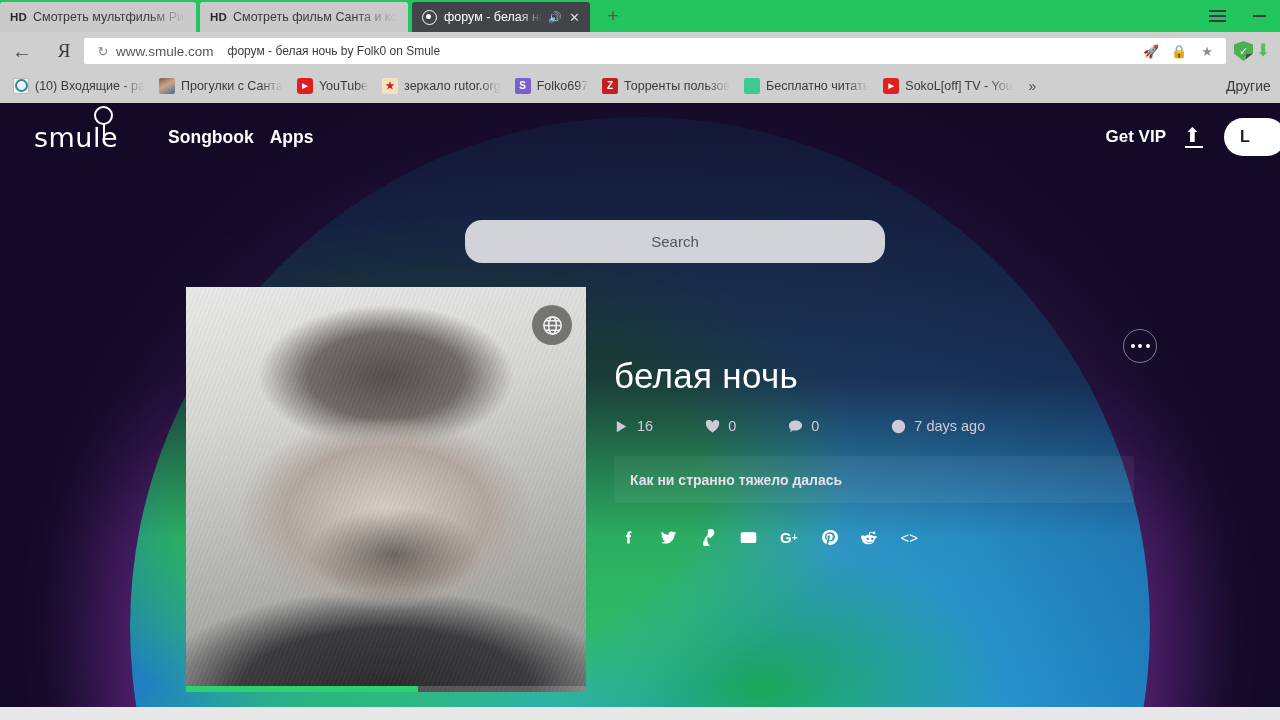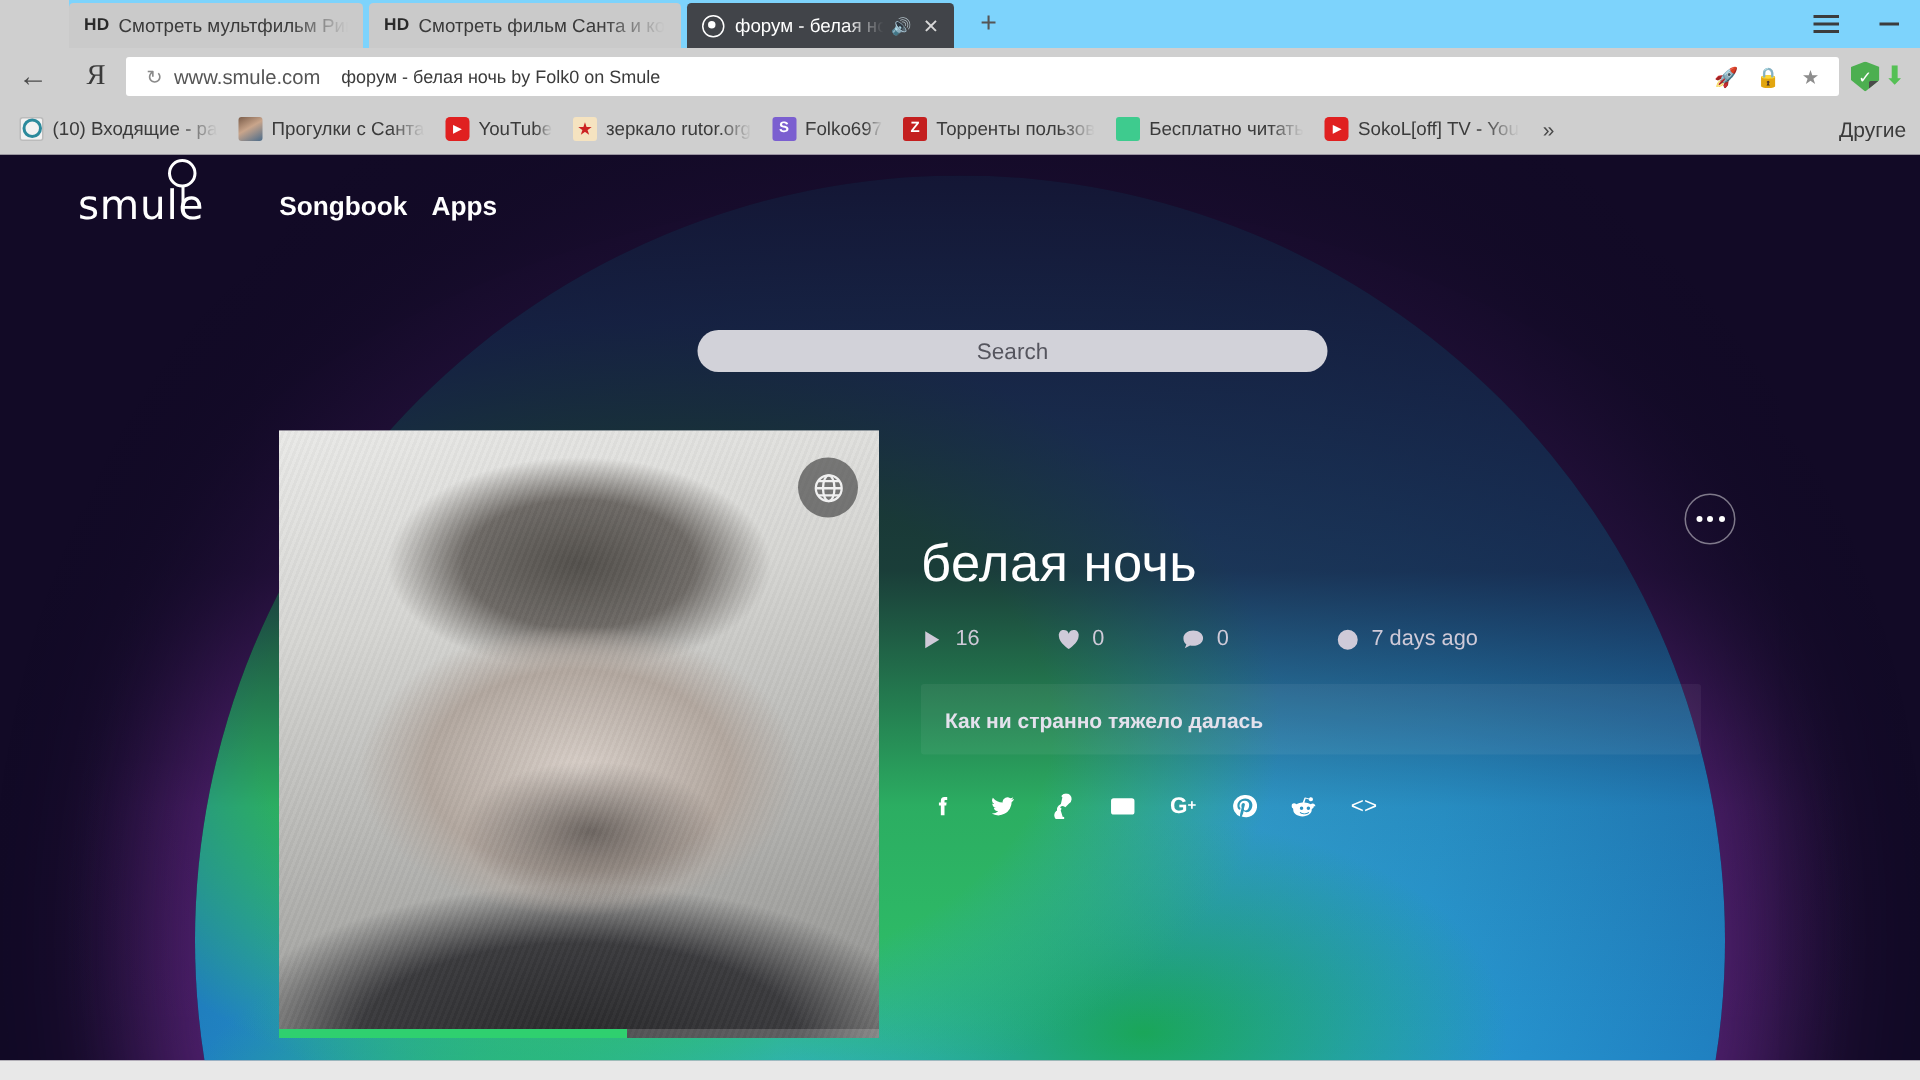--- a/index.html
+++ b/index.html
@@ -7,21 +7,21 @@
     width: 1280px; height: 720px;
     overflow: hidden;
     font-family: "Liberation Sans", sans-serif;
     background: #e8e8e8;
   }
   .screen { position: relative; width: 1280px; height: 720px; }
 
   
   .browser-chrome { position: absolute; top: 0; left: 0; width: 1280px; height: 103px; background: #cfcfcf; z-index: 50; }
 
-  .tabstrip { position: relative; height: 32px; background: #7dd3fc; margin-left: 46px; }
+  .tabstrip { position: relative; height: 32px; background: #22c55e; }
   .tab { position: absolute; top: 2px; height: 30px; display: flex; align-items: center;
          padding: 0 10px; font-size: 12.5px; color: #3a3a3a; overflow: hidden;
          background: #d6d6d6; border-radius: 3px 3px 0 0; }
   .tab.inactive { background: #cacaca; }
   .tab.active { background: #414449; color: #fff; }
   .tab-hd { font-weight: bold; font-size: 11.5px; letter-spacing: .2px; margin-right: 6px; color: #2a2a2a; }
   .tab-title { white-space: nowrap; overflow: hidden; text-overflow: clip;
                -webkit-mask-image: linear-gradient(to right, #000 75%, transparent 100%);
                mask-image: linear-gradient(to right, #000 75%, transparent 100%); }
   .tab1 { left: 0; width: 196px; }
@@ -92,27 +92,27 @@
                 radial-gradient(ellipse 34% 20% at 62% 56%, #1aa85a 0%, rgba(26,168,90,0) 70%),
                 radial-gradient(ellipse 30% 18% at 20% 62%, #27b86a 0%, rgba(39,184,106,0) 70%),
                 radial-gradient(circle at 50% 38%, #3fb9e0 0%, #2a9ed6 40%, #1f7fc0 68%, #1a63a8 100%);
               box-shadow: 0 0 90px 30px rgba(150,60,190,.5); }
   .bg-glow { position: absolute; left: 50%; transform: translateX(-50%); bottom: -420px;
              width: 1320px; height: 1000px; border-radius: 50%;
              background: radial-gradient(circle at 50% 50%, rgba(160,60,200,.55) 0%, rgba(90,30,130,.3) 52%, rgba(18,10,38,0) 72%); }
   .page-veil { position: absolute; inset: 0; background: linear-gradient(180deg, rgba(18,10,38,.92) 0%, rgba(18,10,38,.72) 46%, rgba(18,10,38,.12) 72%, rgba(18,10,38,0) 100%); }
 
   .nav { position: relative; z-index: 5; height: 68px; display: flex; align-items: center; padding: 0 20px; }
-  .logo { display: flex; align-items: center; margin-left: 32px; position: relative; }
+  .logo { display: flex; align-items: center; margin-left: 14px; position: relative; }
   .logo-text { font-size: 27px; color: #fff; letter-spacing: .5px; font-family: "DejaVu Sans", sans-serif; }
   .logo-mic { position: absolute; left: 60px; top: -16px; width: 19px; height: 19px; border: 2px solid #fff; border-radius: 50%; }
   .logo-mic::after { content: ""; position: absolute; left: 6.5px; top: 16px; width: 2px; height: 17px; background: #fff; }
   .nav-links { display: flex; gap: 16px; margin-left: 50px; }
   .nav-link { color: #fff; font-size: 17.5px; font-weight: bold; }
-  .search-box { position: absolute; left: 465px; top: 117px; width: 420px; height: 28px; border-radius: 17px;
+  .search-box { position: absolute; left: 465px; top: 117px; width: 420px; height: 43px; border-radius: 17px;
                 background: #d2d2d9; display: flex; align-items: center; justify-content: center;
                 font-size: 15px; color: #55555e; z-index: 6; }
   .nav-right { margin-left: auto; display: flex; align-items: center; gap: 18px; padding-right: 6px; }
   .getvip { color: #fff; font-size: 17px; font-weight: bold; }
   .upload-ic { width: 22px; height: 24px; position: relative; }
   .upload-ic::before { content: "⬆"; font-size: 20px; color: #fff; line-height: 20px; }
   .upload-ic::after { content: ""; position: absolute; left: 1px; bottom: 1px; width: 18px; height: 2.2px; background: #fff; }
   .login-btn { width: 62px; height: 38px; border-radius: 19px; background: #fff; color: #222;
                display: flex; align-items: center; font-size: 16px; font-weight: bold;
                padding-left: 16px; margin-right: -32px; }
@@ -269,20 +269,25 @@
 
     <div class="nav">
       <div class="logo">
         <span class="logo-text">smule</span>
         <span class="logo-mic"></span>
       </div>
       <div class="nav-links">
         <span class="nav-link">Songbook</span>
         <span class="nav-link">Apps</span>
       </div>
+      <div class="nav-right">
+        <span class="getvip">Get VIP</span>
+        <span class="upload-ic"></span>
+        <span class="login-btn">L</span>
+      </div>
     </div>
 
     <div class="search-box">Search</div>
 
     <div class="content">
 
       <div class="art">
         <div class="art-photo"></div>
         <div class="art-grain"></div>
         <div class="globe-btn">

